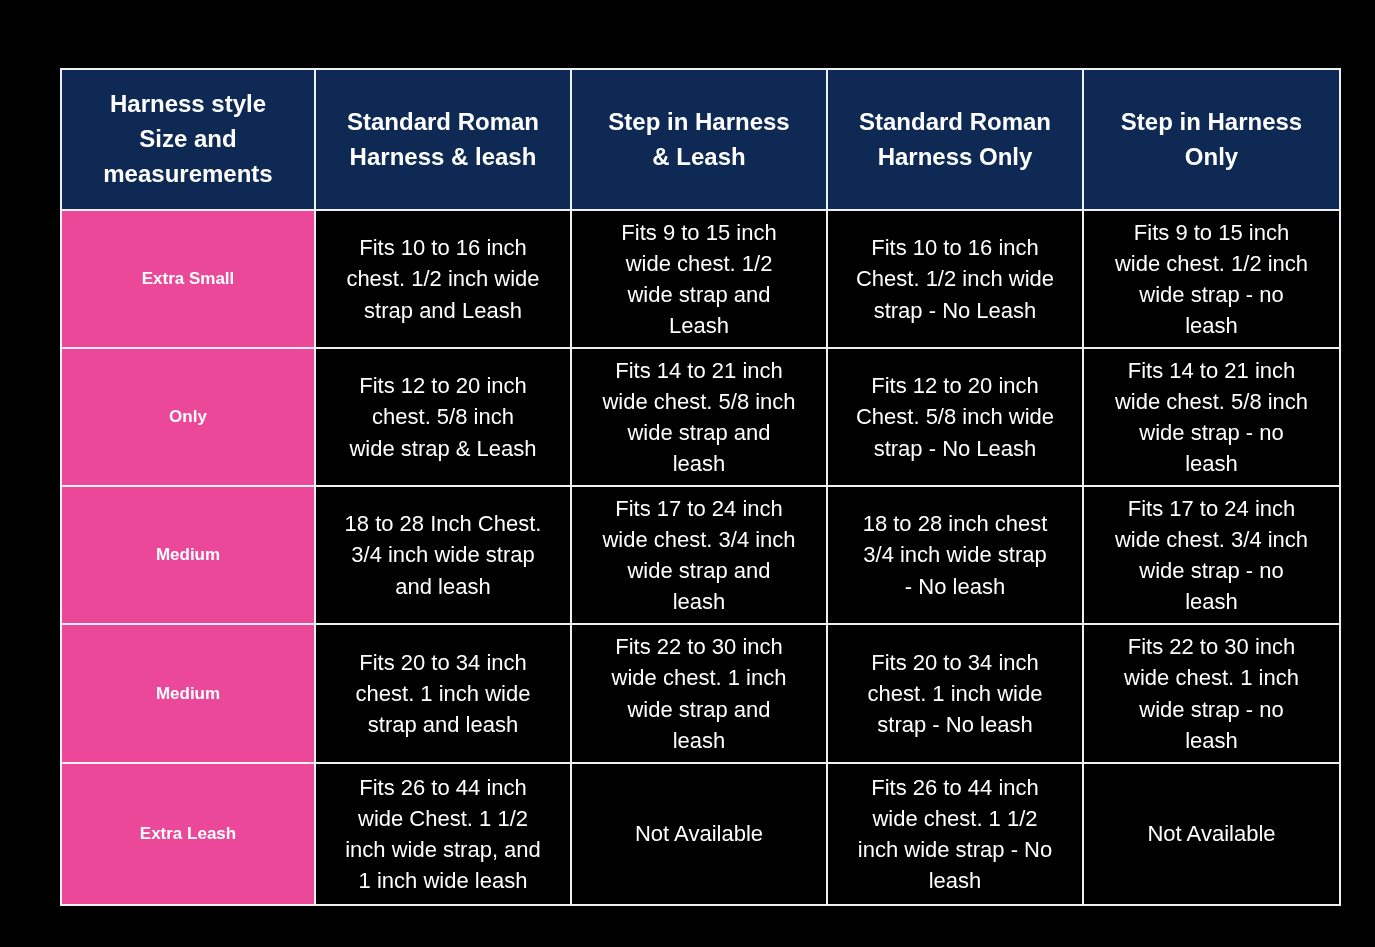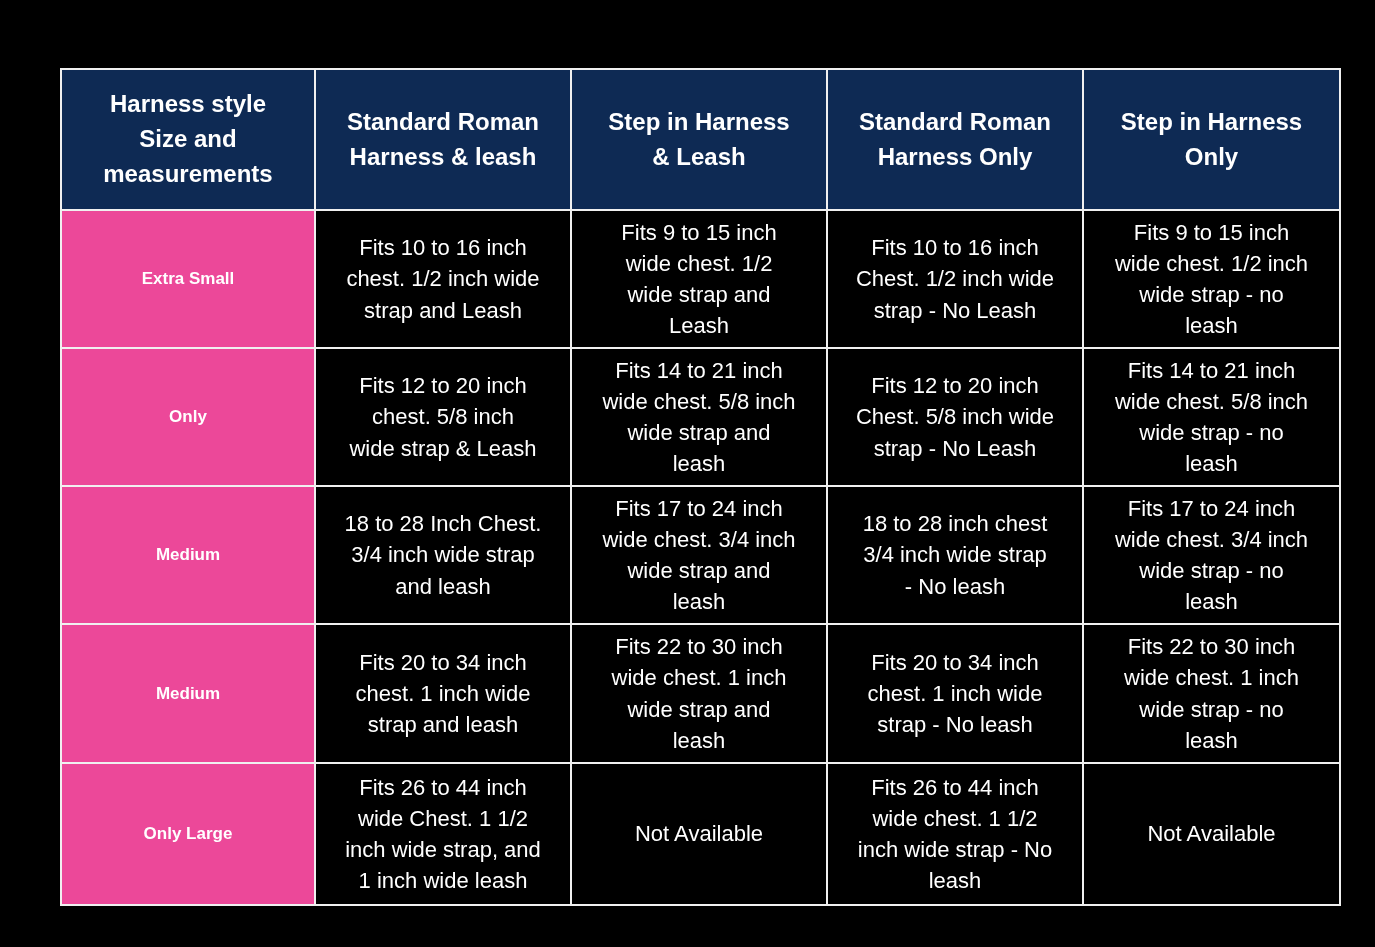--- a/index.html
+++ b/index.html
@@ -146,21 +146,21 @@
 leash</td>
         <td>Fits 20 to 34 inch
 chest. 1 inch wide
 strap - No leash</td>
         <td>Fits 22 to 30 inch
 wide chest. 1 inch
 wide strap - no
 leash</td>
       </tr>
       <tr>
-        <th class="row-label">Only Large</th>
+        <th class="row-label">Extra Leash</th>
         <td>Fits 26 to 44 inch
 wide Chest. 1 1/2
 inch wide strap, and
 1 inch wide leash</td>
         <td>Not Available</td>
         <td>Fits 26 to 44 inch
 wide chest. 1 1/2
 inch wide strap - No
 leash</td>
         <td>Not Available</td>

